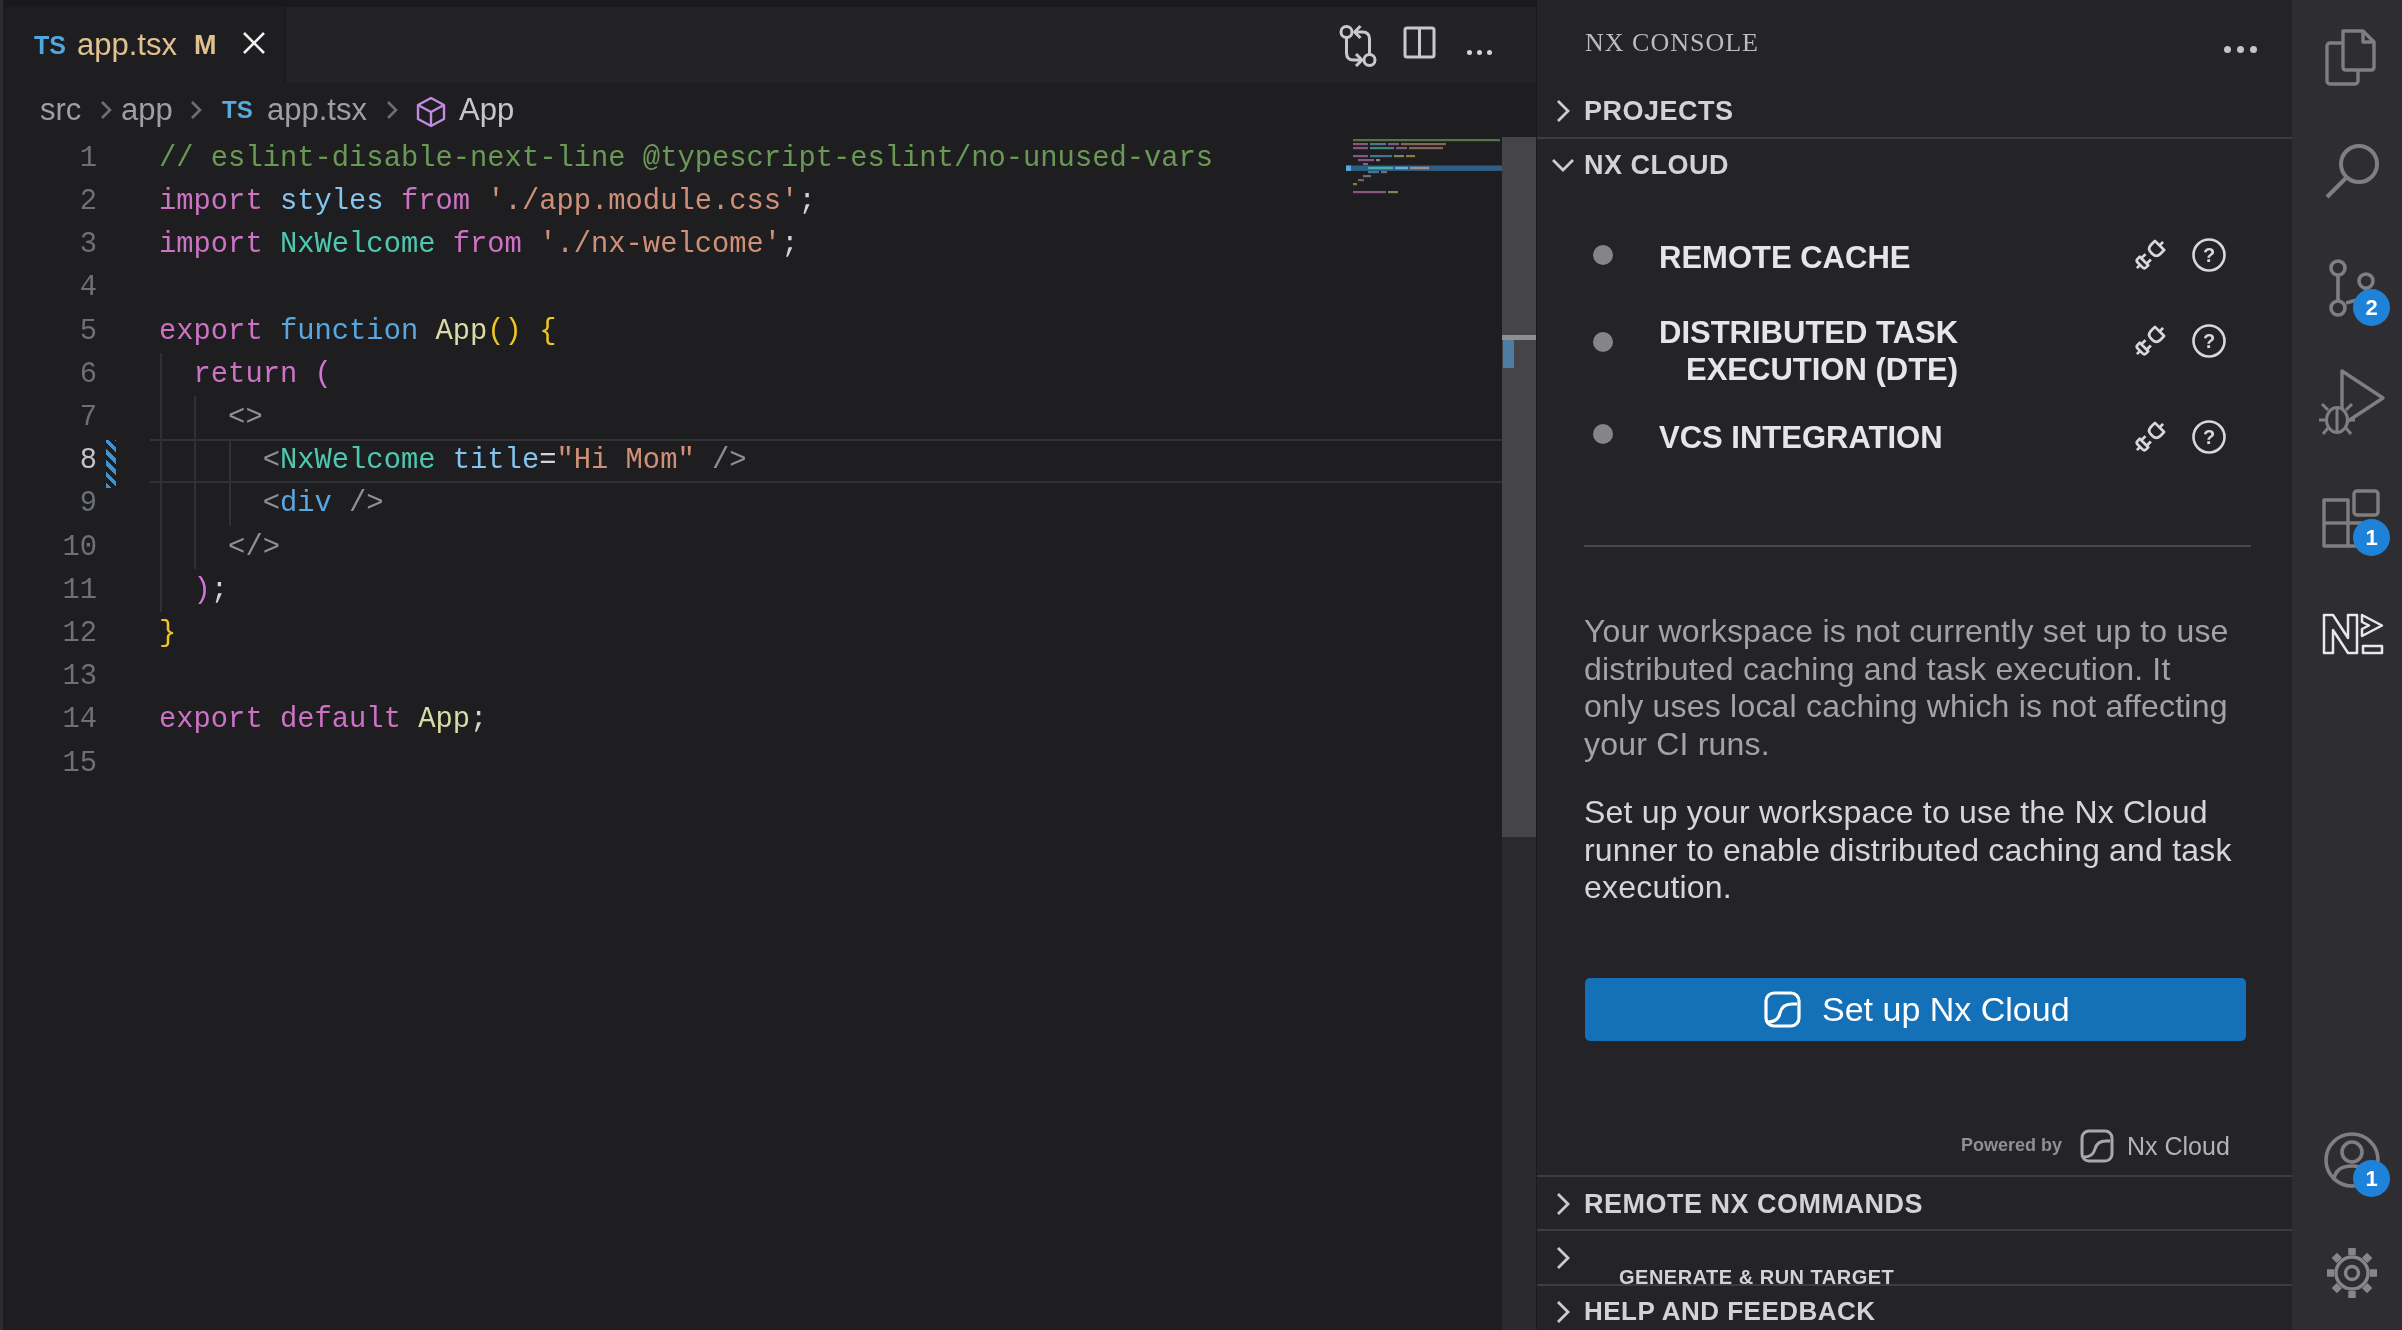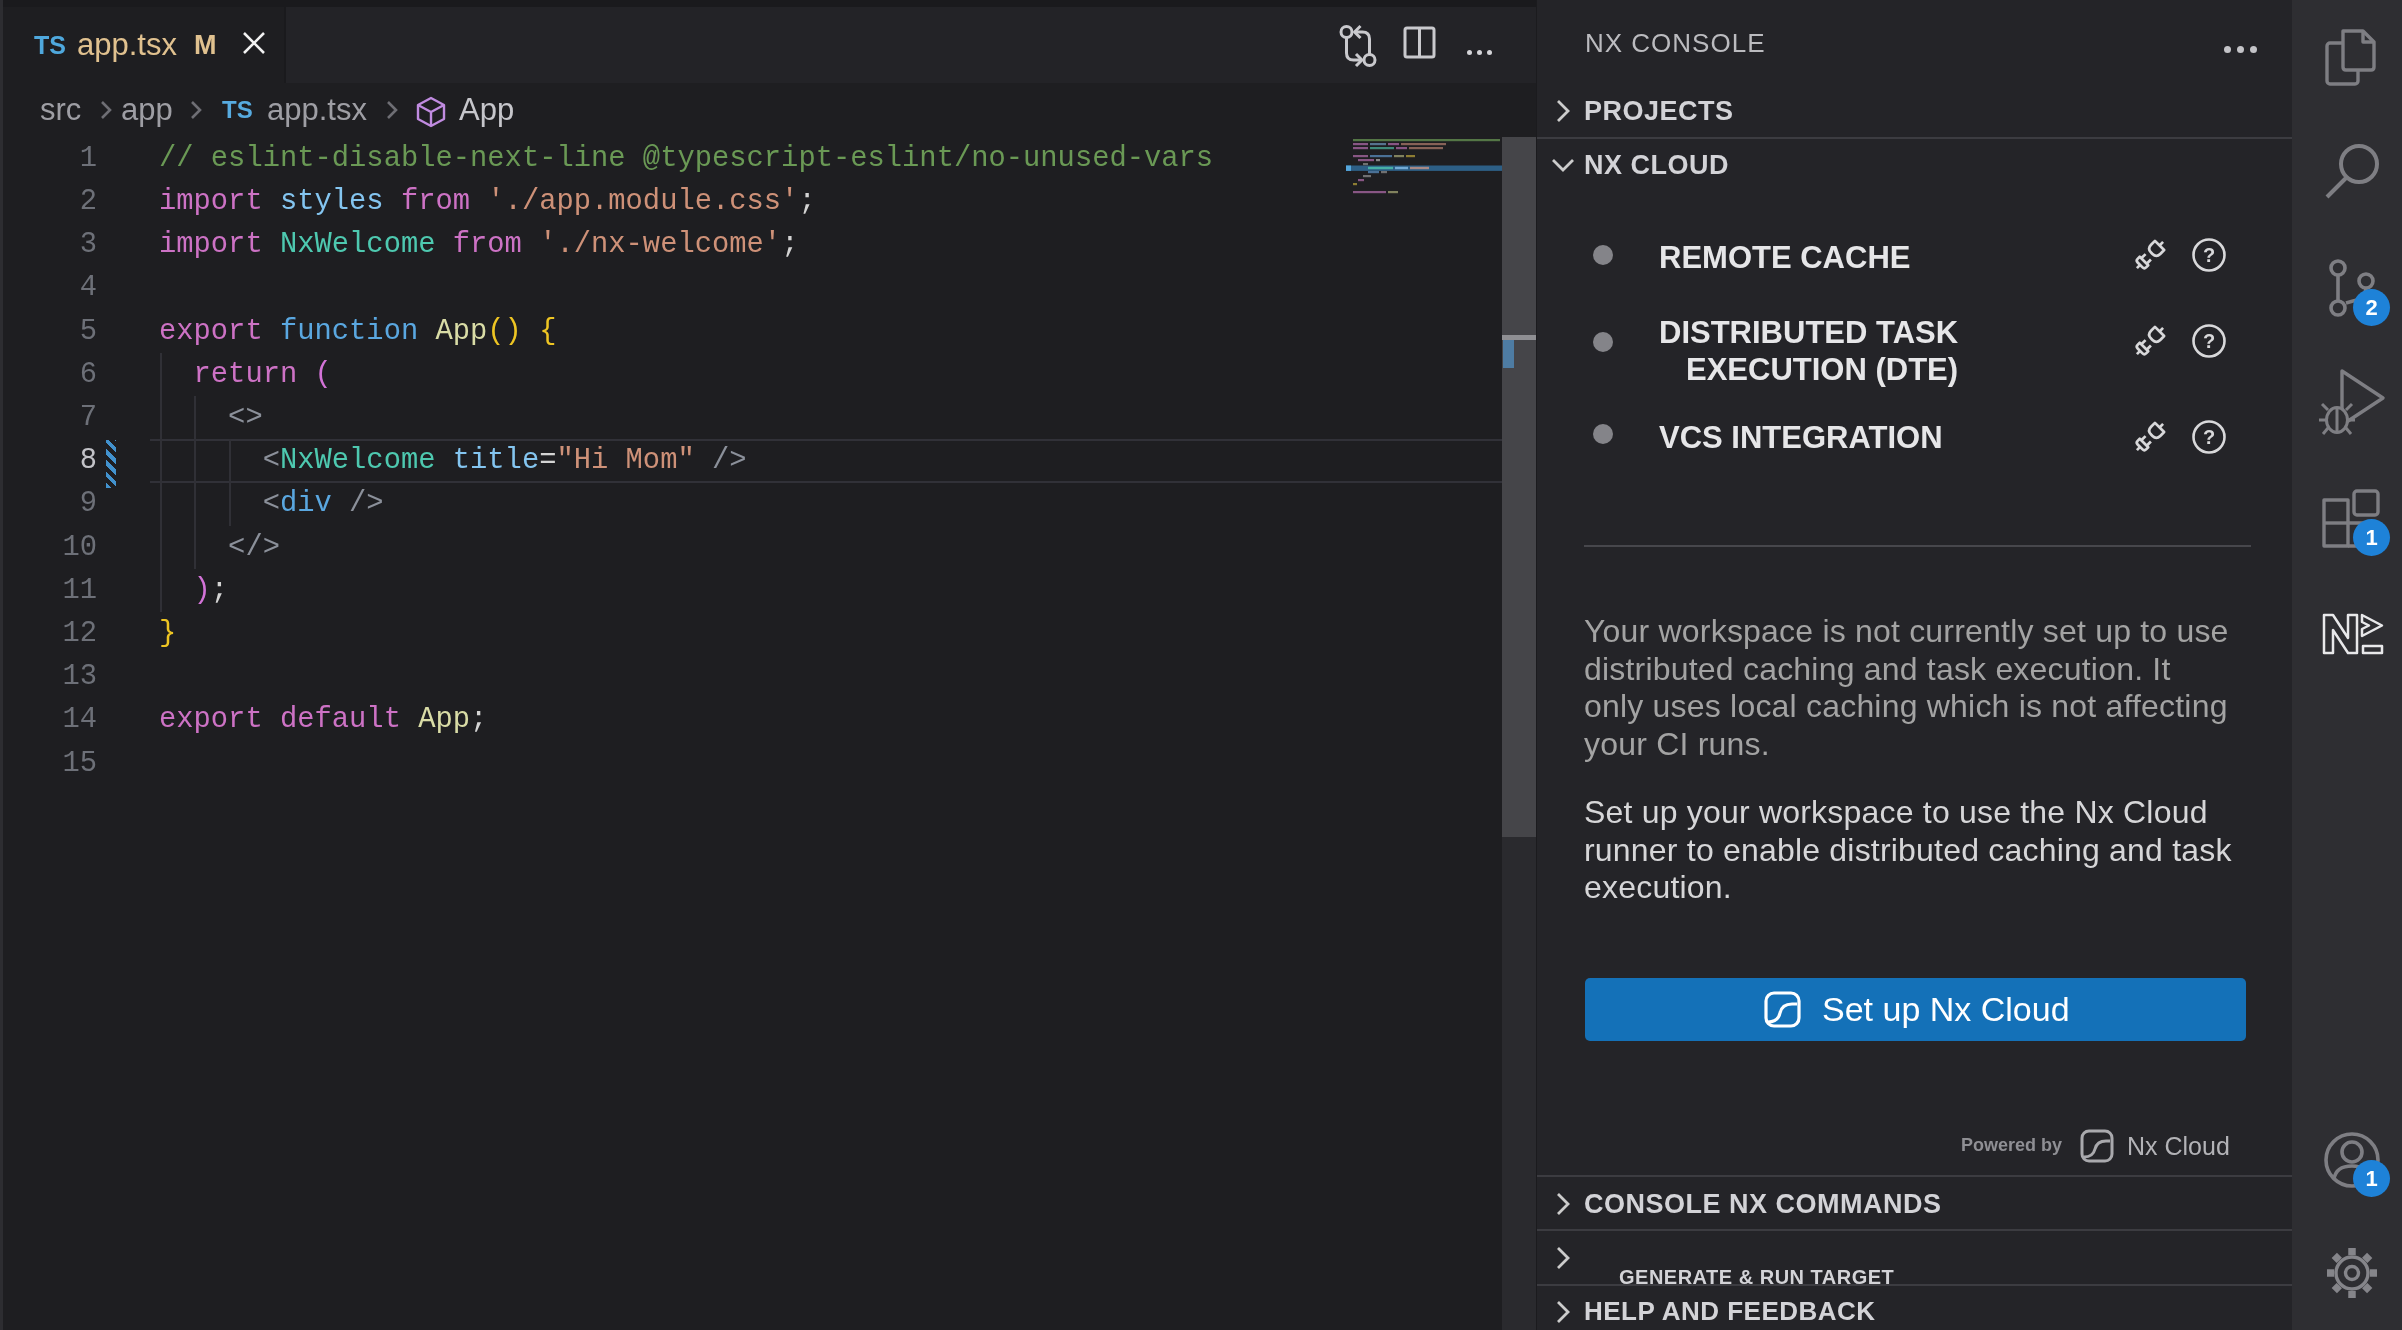--- a/index.html
+++ b/index.html
@@ -171,21 +171,21 @@
   <div class="abs" style="left:1503px;top:340px;width:11px;height:28px;background:#4e7ca3;"></div>
 
   
   <div class="abs" style="left:0;top:0;width:3px;height:1330px;background:#2d2d31;"></div>
 
   
   <div class="abs" style="left:1536px;top:0;width:2px;height:1330px;background:#1b1b1e;"></div>
   <div class="abs" style="left:1537px;top:0;width:755px;height:1330px;background:#242428;"></div>
 
   
-  <div class="abs" style="left:1585px;top:16px;height:54px;line-height:54px;font-size:26px;color:#bbbbbf;letter-spacing:1px;">NX CONSOLE</div>
+  <div class="abs" style="left:1585px;top:16px;height:54px;line-height:54px;font-size:26px;color:#bbbbbf;letter-spacing:1px;font-family:Liberation Serif, serif;">NX CONSOLE</div>
   <div class="abs" style="left:2224px;top:39px;width:46px;">
     <span style="display:inline-block;width:7px;height:7px;border-radius:50%;background:#c4c4c8;margin-right:6px;"></span><span style="display:inline-block;width:7px;height:7px;border-radius:50%;background:#c4c4c8;margin-right:6px;"></span><span style="display:inline-block;width:7px;height:7px;border-radius:50%;background:#c4c4c8;"></span>
   </div>
 
   
   <svg class="chev" style="left:1551px;top:97px;" width="24" height="28" viewBox="0 0 24 28">
       <path d="M7 4 L17 14 L7 24" stroke="#cccccc" stroke-width="2.8" fill="none"></path>
     </svg>
   <div class="hdr" style="top:94px;">PROJECTS</div>
   <div class="sep" style="top:137px;"></div>
@@ -272,21 +272,21 @@
     <rect x="2" y="3" width="30" height="30" rx="7" stroke="#a9a9ad" stroke-width="3" fill="none"></rect>
     <path d="M4 29 Q13 29 15 21 Q17 13 26 13 L30 13" stroke="#a9a9ad" stroke-width="3" fill="none"></path>
   </svg>
   <div class="abs" style="left:2127px;top:1128px;height:36px;line-height:36px;font-size:25px;color:#b3b3b7;">Nx Cloud</div>
 
   
   <div class="sep" style="top:1175px;"></div>
   <svg class="chev" style="left:1551px;top:1190px;" width="24" height="28" viewBox="0 0 24 28">
       <path d="M7 4 L17 14 L7 24" stroke="#cccccc" stroke-width="2.8" fill="none"></path>
     </svg>
-  <div class="hdr" style="top:1187px;">CONSOLE NX COMMANDS</div>
+  <div class="hdr" style="top:1187px;">REMOTE NX COMMANDS</div>
   <div class="sep" style="top:1229px;"></div>
   <svg class="chev" style="left:1551px;top:1244px;" width="24" height="28" viewBox="0 0 24 28">
       <path d="M7 4 L17 14 L7 24" stroke="#cccccc" stroke-width="2.8" fill="none"></path>
     </svg>
   <div class="hdr" style="top:1260px;font-size:20px;margin-left:35px;">GENERATE &amp; RUN TARGET</div>
   <div class="sep" style="top:1284px;"></div>
   <svg class="chev" style="left:1551px;top:1298px;" width="24" height="28" viewBox="0 0 24 28">
       <path d="M7 4 L17 14 L7 24" stroke="#cccccc" stroke-width="2.8" fill="none"></path>
     </svg>
   <div class="hdr" style="top:1294px;font-size:26px;">HELP AND FEEDBACK</div>

